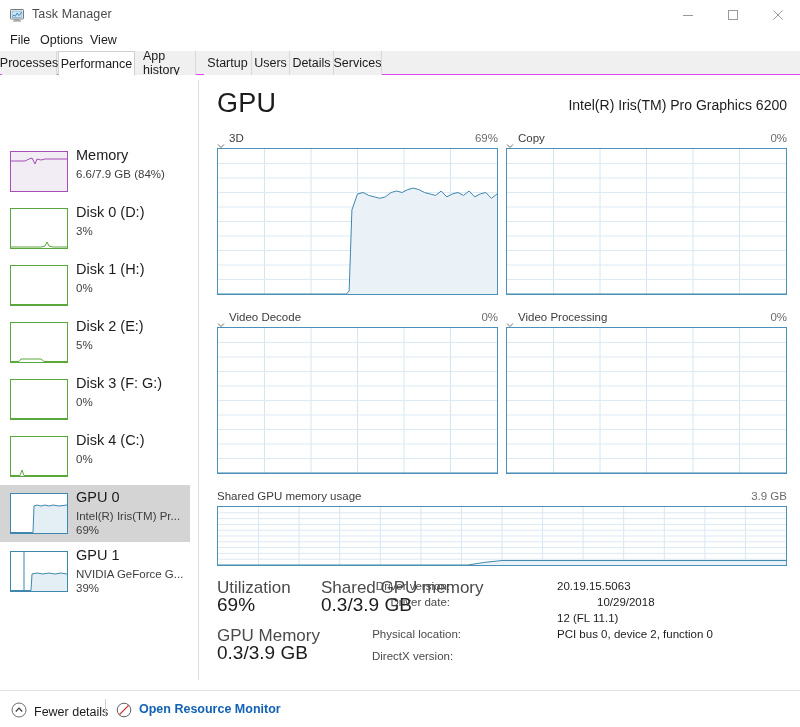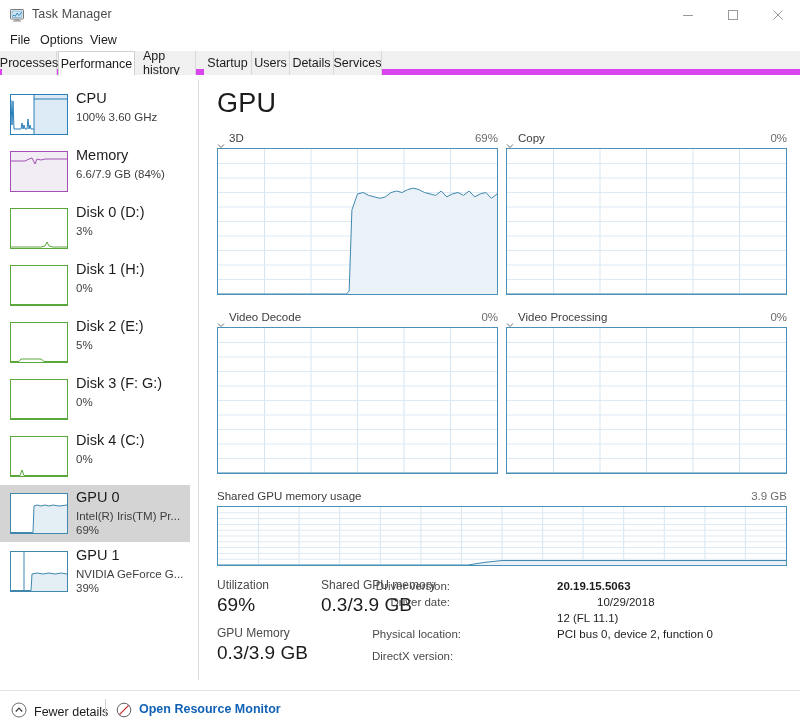--- a/index.html
+++ b/index.html
@@ -41,21 +41,21 @@
   .menu-item {
     position: absolute; top: 2px;
     font-size: 12.5px; color: #1c1c1c; padding: 2px 5px;
     cursor: default;
   }
 
   
   .tabstrip {
     position: absolute; left: 0; top: 51px; width: 800px; height: 24px;
     background: #f0f0f0;
-    border-bottom: 6px solid #d946ef;
+    border-bottom: 1px solid #d946ef;
     text-decoration: underline;
   }
   .tab {
     position: absolute; top: 0; height: 24px;
     display: flex; align-items: center; justify-content: center;
     font-size: 12.5px; color: #1b1b1b;
     background: #f0f0f0;
     border-right: 1px solid #d8d8d8;
     cursor: default; padding: 0 8px;
   }
@@ -146,21 +146,21 @@
   .gframe svg { display: block; }
 
   .mem-caption-label {
     position: absolute; left: 0; top: 0;
     font-size: 11.5px; color: #3c3c3c;
   }
 
   
   .stats { position: absolute; left: 18px; top: 503px; width: 580px; }
   .stat-label {
-    position: absolute; font-size: 12px; color: #4a4a4a; white-space: nowrap;
+    position: absolute; font-size: 17px; color: #4a4a4a; white-space: nowrap;
   }
   .stat-value {
     position: absolute; font-size: 19px; color: #1c1c1c; white-space: nowrap;
   }
   .info-label {
     position: absolute; font-size: 11.5px; color: #4a4a4a;
     white-space: nowrap; text-align: right;
   }
   .info-value {
     position: absolute; font-size: 11.5px; color: #1c1c1c; white-space: nowrap;
@@ -235,33 +235,20 @@
     <div class="tab" style="left: 135px; width: 61px;">App history</div>
     <div class="tab" style="left: 204px; width: 48px;">Startup</div>
     <div class="tab" style="left: 252px; width: 38px;">Users</div>
     <div class="tab" style="left: 290px; width: 44px;">Details</div>
     <div class="tab" style="left: 334px; width: 48px;">Services</div>
   </div>
 
 <div class="content">
 
   <div class="sidebar" id="sidebar">
-      <div class="side-item" style="top: 11px;">
-        <div class="side-thumb" style="border: 1px solid rgb(42, 127, 184);">
-          <svg width="56" height="39" viewBox="0 0 56 39">
-            <rect x="0" y="0" width="56" height="39" fill="#ffffff"></rect>
-      <rect x="23" y="0" width="33" height="39" fill="#dceaf5"></rect>
-      <polyline points="0.0,5 1.0,30 2.0,6 3.0,34 4.0,34 5.0,34 6.0,34 7.0,34 8.0,34 9.0,34 10.0,34 11.0,28 12.0,34 13.0,30 14.0,34 15.0,34 16.0,34 17.0,24 18.0,34 19.0,30 20.0,34 21.0,34 22.0,34 23.0,34" fill="none" stroke="#2a7fb8" stroke-width="1"></polyline>
-      <line x1="23" y1="0" x2="23" y2="39" stroke="#2a7fb8" stroke-width="1"></line>
-      <line x1="23" y1="4" x2="56" y2="4" stroke="#2a7fb8" stroke-width="1"></line>
-          </svg>
-        </div>
-        <div class="side-name">CPU</div>
-        <div class="side-sub l1">100%  3.60 GHz</div>
-      </div>
       <div class="side-item" style="top: 68px;">
         <div class="side-thumb" style="border: 1px solid rgb(163, 79, 180);">
           <svg width="56" height="39" viewBox="0 0 56 39">
             <rect x="0" y="0" width="56" height="39" fill="#f2edf4"></rect>
       <polyline points="0,9 14,9 18,7 21,6 24,12 26,7 30,8 34,7 40,7 48,7 56,7" fill="none" stroke="#a34fb4" stroke-width="1"></polyline>
           </svg>
         </div>
         <div class="side-name">Memory</div>
         <div class="side-sub l1">6.6/7.9 GB (84%)</div>
       </div>
@@ -337,20 +324,21 @@
           </svg>
         </div>
         <div class="side-name">GPU 1</div>
         <div class="side-sub l1">NVIDIA GeForce G...</div>
         <div class="side-sub l2">39%</div>
       </div>
     </div>
 
   <div class="main">
     <div class="gpu-heading">GPU</div>
+    <div class="gpu-model">Intel(R) Iris(TM) Pro Graphics 6200</div>
 
     <div class="gblock" style="left:18px; top:56px; width:281px;">
       <div class="gcaption">
         <span class="gcaret">
           <svg width="8" height="8" viewBox="0 0 8 8">
               <polyline points="1,2.5 4,5.5 7,2.5" fill="none" stroke="#6b6b6b" stroke-width="1"></polyline>
             </svg>
         </span>
         <span class="gtitle">3D</span>
         <span class="gvalue">69%</span>
@@ -516,21 +504,21 @@
     <div class="stats">
       <div class="stat-label" style="left:0; top:0;">Utilization</div>
       <div class="stat-value" style="left:0; top:16px;">69%</div>
       <div class="stat-label" style="left:0; top:48px;">GPU Memory</div>
       <div class="stat-value" style="left:0; top:64px;">0.3/3.9 GB</div>
 
       <div class="stat-label" style="left:104px; top:0;">Shared GPU memory</div>
       <div class="stat-value" style="left:104px; top:16px;">0.3/3.9 GB</div>
 
       <div class="info-label" style="left:155px; top:2px;  width:78px;">Driver version:</div>
-      <div class="info-value" style="left:340px; top:2px;font-weight:bold;">20.19.15.5063</div>
+      <div class="info-value" style="left:340px; top:2px;">20.19.15.5063</div>
       <div class="info-label" style="left:155px; top:18px; width:78px;">Driver date:</div>
       <div class="info-value" style="left:340px; top:18px;margin-left:40px;">10/29/2018</div>
       <div class="info-label" style="left:155px; top:34px; width:78px;margin-top:38px;">DirectX version:</div>
       <div class="info-value" style="left:340px; top:34px;">12 (FL 11.1)</div>
       <div class="info-label" style="left:142px; top:50px; width:91px;margin-left:11px;">Physical location:</div>
       <div class="info-value" style="left:340px; top:50px;">PCI bus 0, device 2, function 0</div>
     </div>
   </div>
 </div>
 

